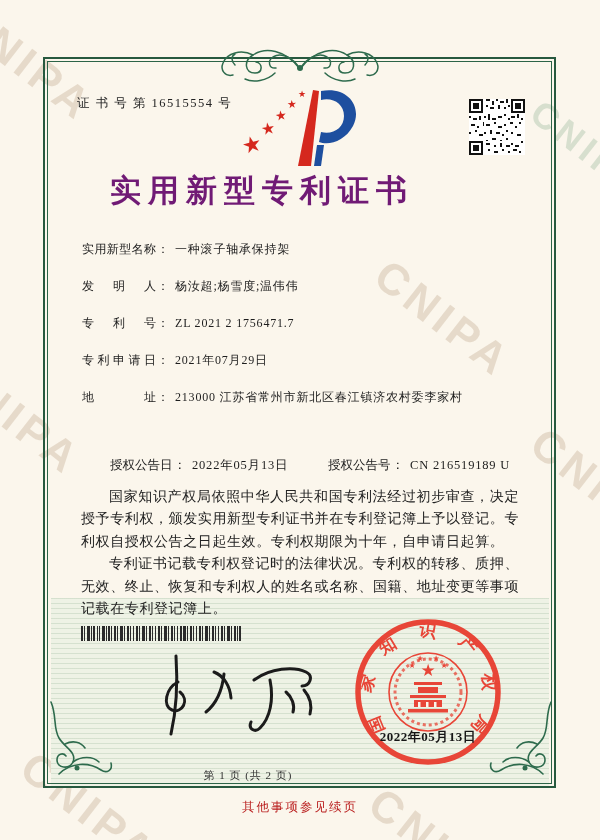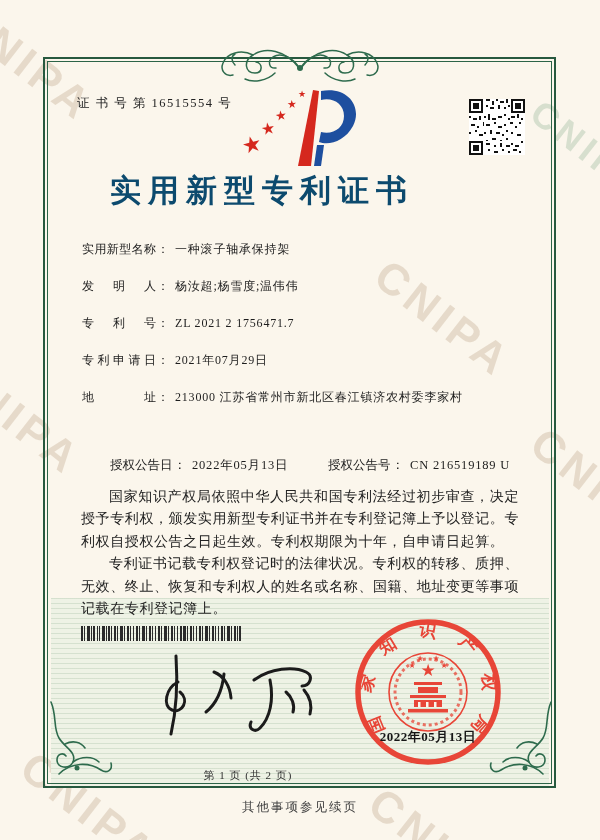--- a/index.html
+++ b/index.html
@@ -16,40 +16,40 @@
         background-image:repeating-linear-gradient(180deg,rgba(125,162,128,.22) 0 1px,transparent 1px 5px);}
   
   .frame{position:absolute;left:43px;top:57px;width:509px;height:727px;border:2.5px solid #27593f;z-index:1;pointer-events:none;}
   .frame-inner{position:absolute;inset:2px;border:1px solid #2c6448;}
   .content{position:absolute;inset:0;z-index:2;text-decoration:underline;}
   .certno{position:absolute;left:77px;top:95px;font-size:12.5px;letter-spacing:1.5px;color:#222;}
   .logo{position:absolute;left:240px;top:88px;width:122px;height:80px;}
   .logo .st{position:absolute;color:#d5281e;line-height:1;font-family:"DejaVu Sans",sans-serif;}
   .qr{position:absolute;left:469px;top:99px;width:56px;height:56px;}
   .title{position:absolute;left:0;top:170px;width:524px;text-align:center;
-         font-size:31px;font-weight:700;letter-spacing:7px;color:#0c4a6e;}
+         font-size:31px;font-weight:700;letter-spacing:7px;color:#701a75;}
   .fields{position:absolute;left:82px;top:241px;width:440px;font-size:12px;}
   .frow{height:37px;line-height:17px;white-space:nowrap;}
   .flabel{display:inline-block;width:74px;text-align:justify;text-align-last:justify;vertical-align:top;}
   .fcolon{display:inline-block;margin:0 6px 0 1px;}
   .fvalue{letter-spacing:0.8px;}
   .grantrow{position:absolute;left:82px;top:457px;width:440px;font-size:12.5px;white-space:nowrap;margin-left:28px;}
   .grant2{position:absolute;left:218px;top:0;}
   .paras{position:absolute;left:81px;top:486px;width:438px;font-size:14px;line-height:1.6;
          text-align:justify;letter-spacing:0.6px;color:#222;}
   .paras p{margin:0;text-indent:2em;}
   .barcode{position:absolute;left:81px;top:626px;width:160px;height:15px;}
   .director{position:absolute;left:87px;top:666px;font-family:"Liberation Sans","DejaVu Sans",sans-serif;
             font-weight:700;font-size:13.5px;letter-spacing:3px;line-height:26px;color:#222;}
   .sig{position:absolute;left:138px;top:646px;z-index:3;}
   .seal{position:absolute;left:352px;top:616px;width:152px;height:152px;z-index:3;opacity:0.93;}
   .sealdate{position:absolute;left:352px;top:728px;width:152px;text-align:center;z-index:4;
             font-size:13px;font-weight:700;letter-spacing:0.5px;color:#161616;}
   .pageinfo{position:absolute;left:0;top:768px;width:496px;text-align:center;font-size:11px;letter-spacing:1px;color:#333;}
-  .contnote{position:absolute;left:0;top:799px;width:600px;text-align:center;font-size:12.5px;letter-spacing:2px;color:#404040;}
+  .contnote{position:absolute;left:0;top:799px;width:600px;text-align:center;font-size:12.5px;letter-spacing:2px;color:#b91c1c;}
   .flourish{position:absolute;left:215px;top:39px;z-index:2;}
   .corner{position:absolute;top:700px;z-index:2;}
   .corner.l{left:47px;}
   .corner.r{left:483px;transform:scaleX(-1);}
   svg{display:block;}
 </style>
 </head>
 <body>
 
 <div class="page">

